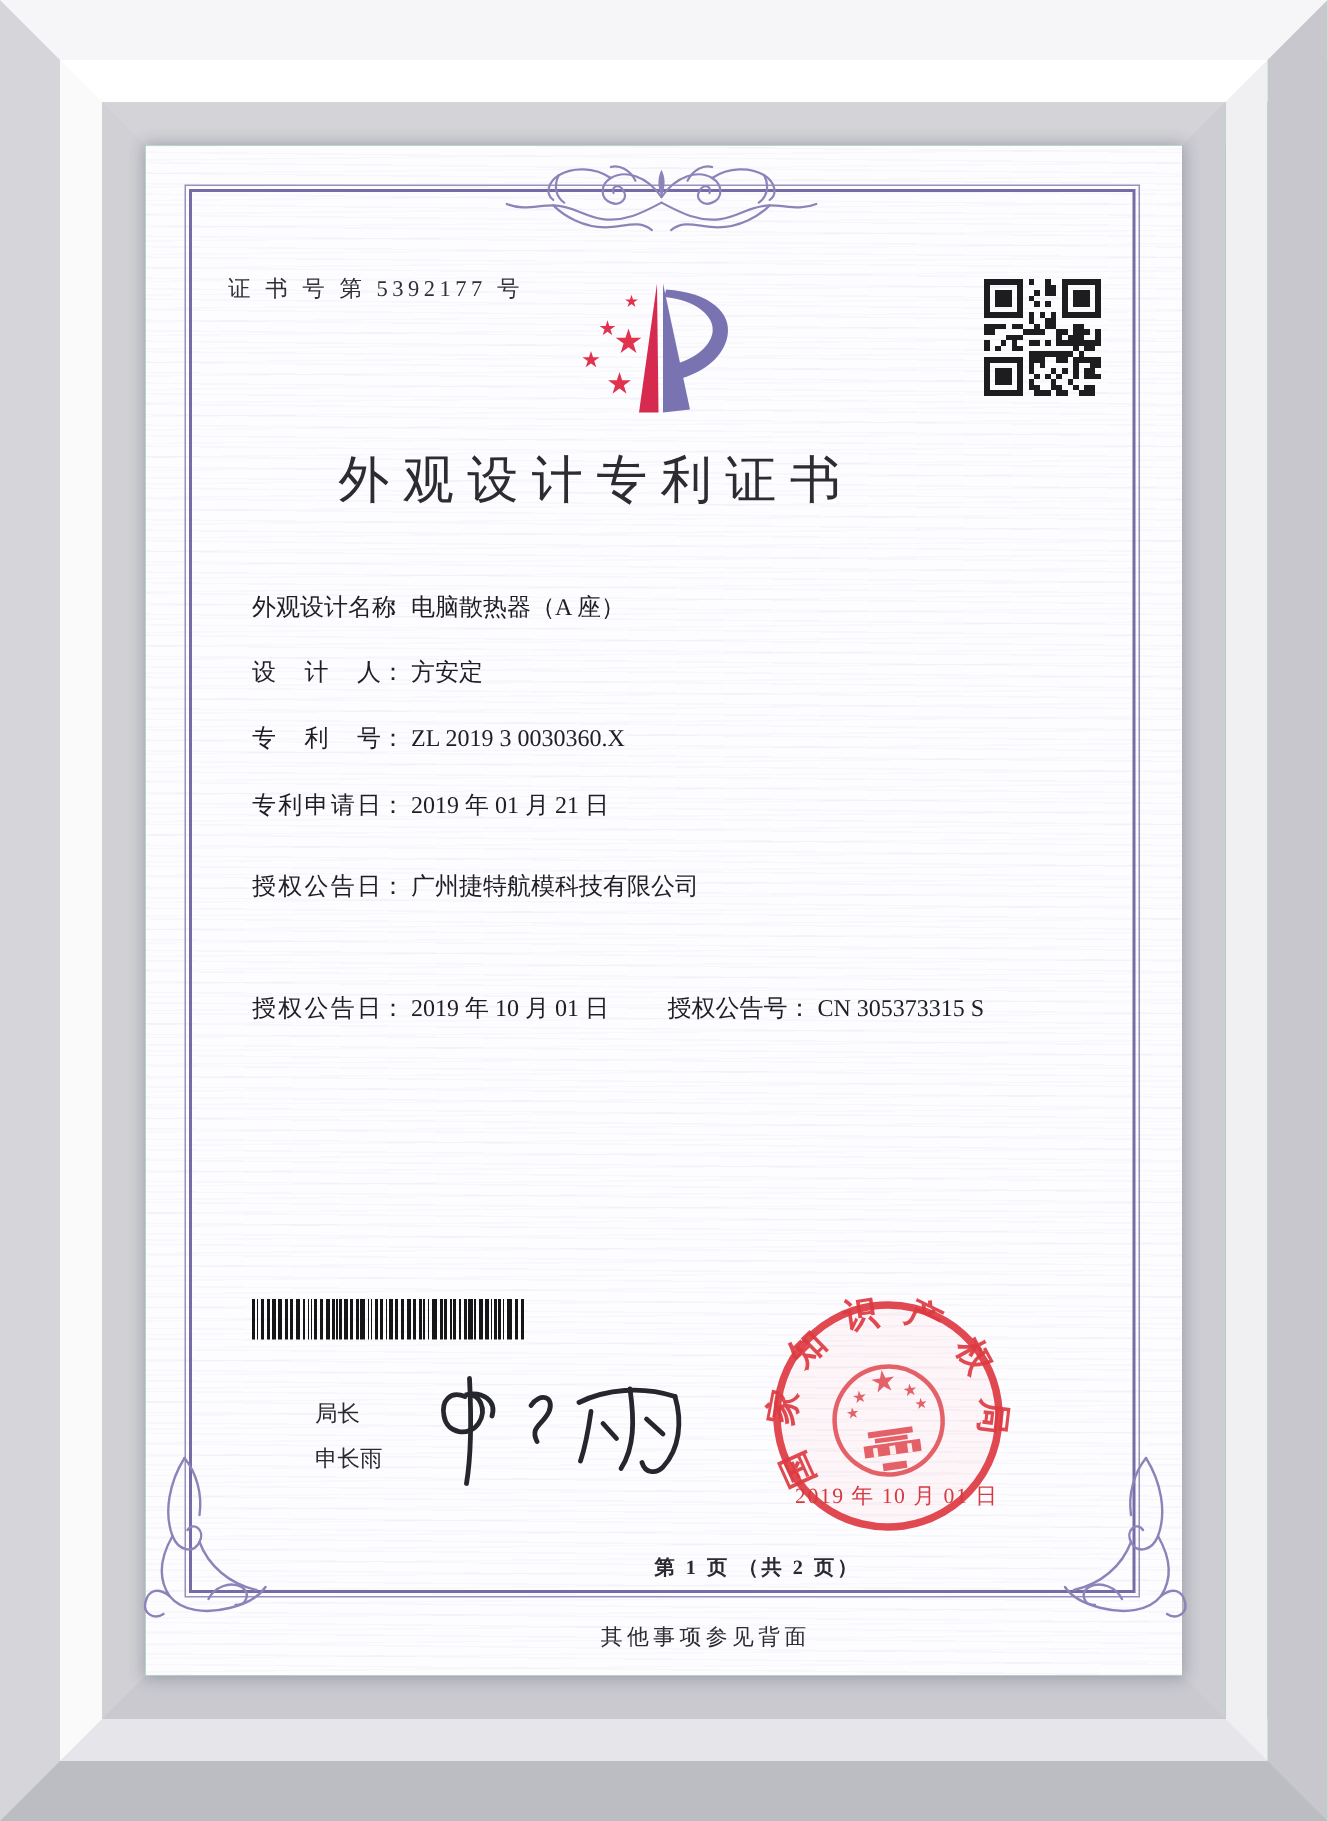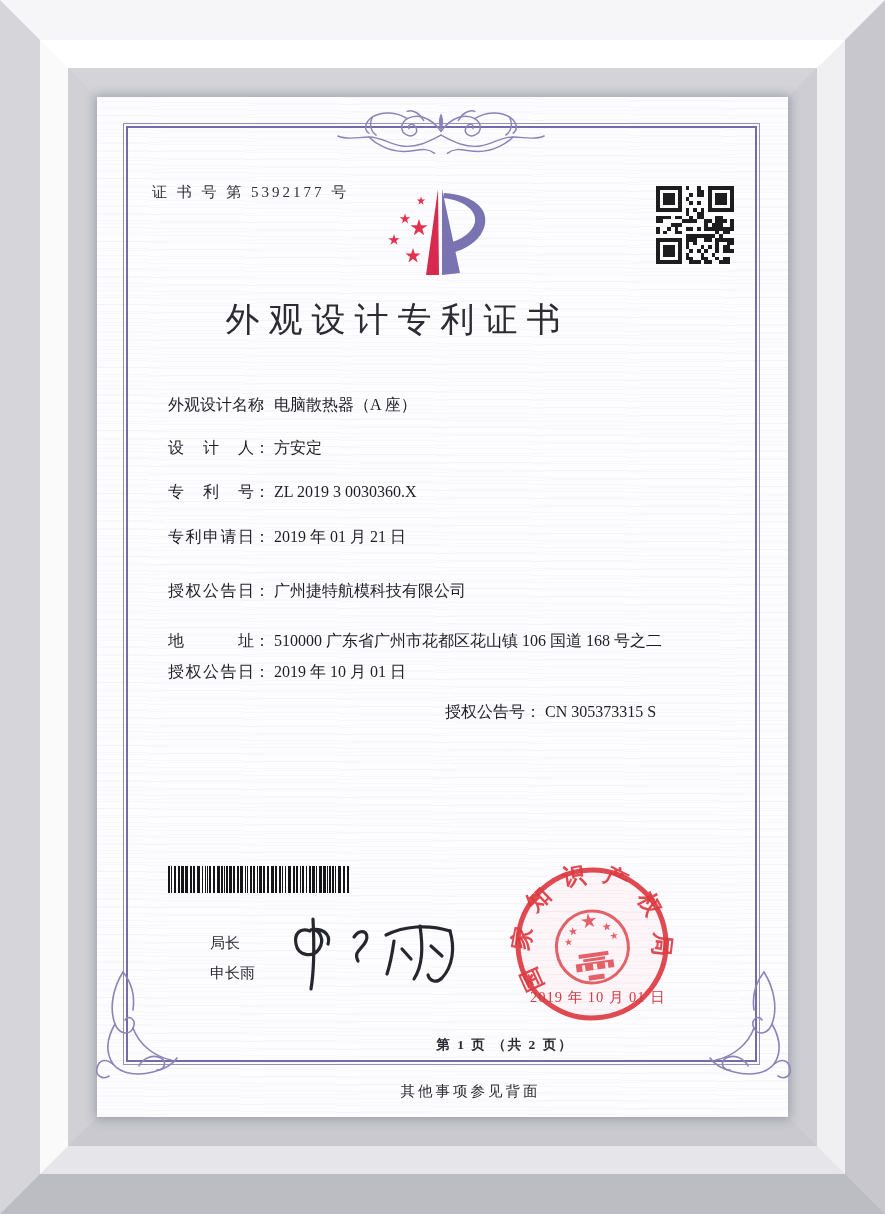--- a/index.html
+++ b/index.html
@@ -29,21 +29,21 @@
   .cert-no{position:absolute;left:55px;top:86px;font-size:15px;letter-spacing:3px;color:#2f2f35;}
   .logo{position:absolute;left:291px;top:84px;width:112px;height:102px;}
   .qr{position:absolute;left:559px;top:89px;width:78px;height:78px;}
   .title{position:absolute;left:26px;top:200px;width:531px;text-align:center;text-indent:18px;
     font-size:34px;letter-spacing:9px;color:#2c2c31;font-weight:500;}
   .field{position:absolute;left:71px;width:560px;font-size:16px;color:#1e1e24;white-space:nowrap;}
   .flabel{display:inline-block;width:86px;text-align:justify;text-align-last:justify;}
   .fcolon{display:inline-block;margin:0 4px 0 0;}
   .fval{display:inline-block;}
   .grant-no{position:absolute;left:277px;top:0;white-space:nowrap;}
-  .grant-no .flabel{width:auto;margin-top:40px;}
+  .grant-no .flabel{width:auto;}
   .paras{position:absolute;left:69px;top:595px;width:552px;font-size:14.5px;line-height:25px;
     color:#23232a;text-align:justify;}
   .paras p{margin:0 0 4px 0;text-indent:2em;}
   .barcode{position:absolute;left:71px;top:769px;width:186px;height:27px;}
   .signer{position:absolute;left:77px;top:831px;font-family:"Liberation Sans","DejaVu Sans",sans-serif;
     font-size:15px;color:#2a2a31;line-height:30px;margin-left:36px;}
   .signature{position:absolute;left:183px;top:816px;width:180px;height:84px;}
   .seal{position:absolute;left:410px;top:762px;width:170px;height:170px;transform:rotate(-8deg);}
   .seal-date{position:absolute;left:433px;top:891px;font-size:14.5px;color:#d43a40;
     letter-spacing:1px;white-space:nowrap;}
@@ -351,23 +351,20 @@
     </div>
     <div class="field" style="top:385px">
       <span class="flabel">专利号</span><span class="fcolon">：</span><span class="fval">ZL 2019 3 0030360.X</span>
     </div>
     <div class="field" style="top:430px">
       <span class="flabel">专利申请日</span><span class="fcolon">：</span><span class="fval">2019 年 01 月 21 日</span>
     </div>
     <div class="field" style="top:484px">
       <span class="flabel">授权公告日</span><span class="fcolon">：</span><span class="fval">广州捷特航模科技有限公司</span>
     </div>
-    <div class="field" style="top:534px">
-      <span class="flabel">地址</span><span class="fcolon">：</span><span class="fval">510000 广东省广州市花都区花山镇 106 国道 168 号之二</span>
-    </div>
     <div class="field" style="top:565px">
       <span class="flabel">授权公告日</span><span class="fcolon">：</span><span class="fval">2019 年 10 月 01 日</span>
       <span class="grant-no">
         <span class="flabel">授权公告号</span><span class="fcolon">：</span><span class="fval">CN 305373315 S</span>
       </span>
     </div>
 
 
     <svg class="barcode" id="barcode-svg" viewBox="0 0 186 27" preserveAspectRatio="none" shape-rendering="crispEdges">
         <rect x="0" y="0" width="2" height="27" fill="#151517"></rect>

